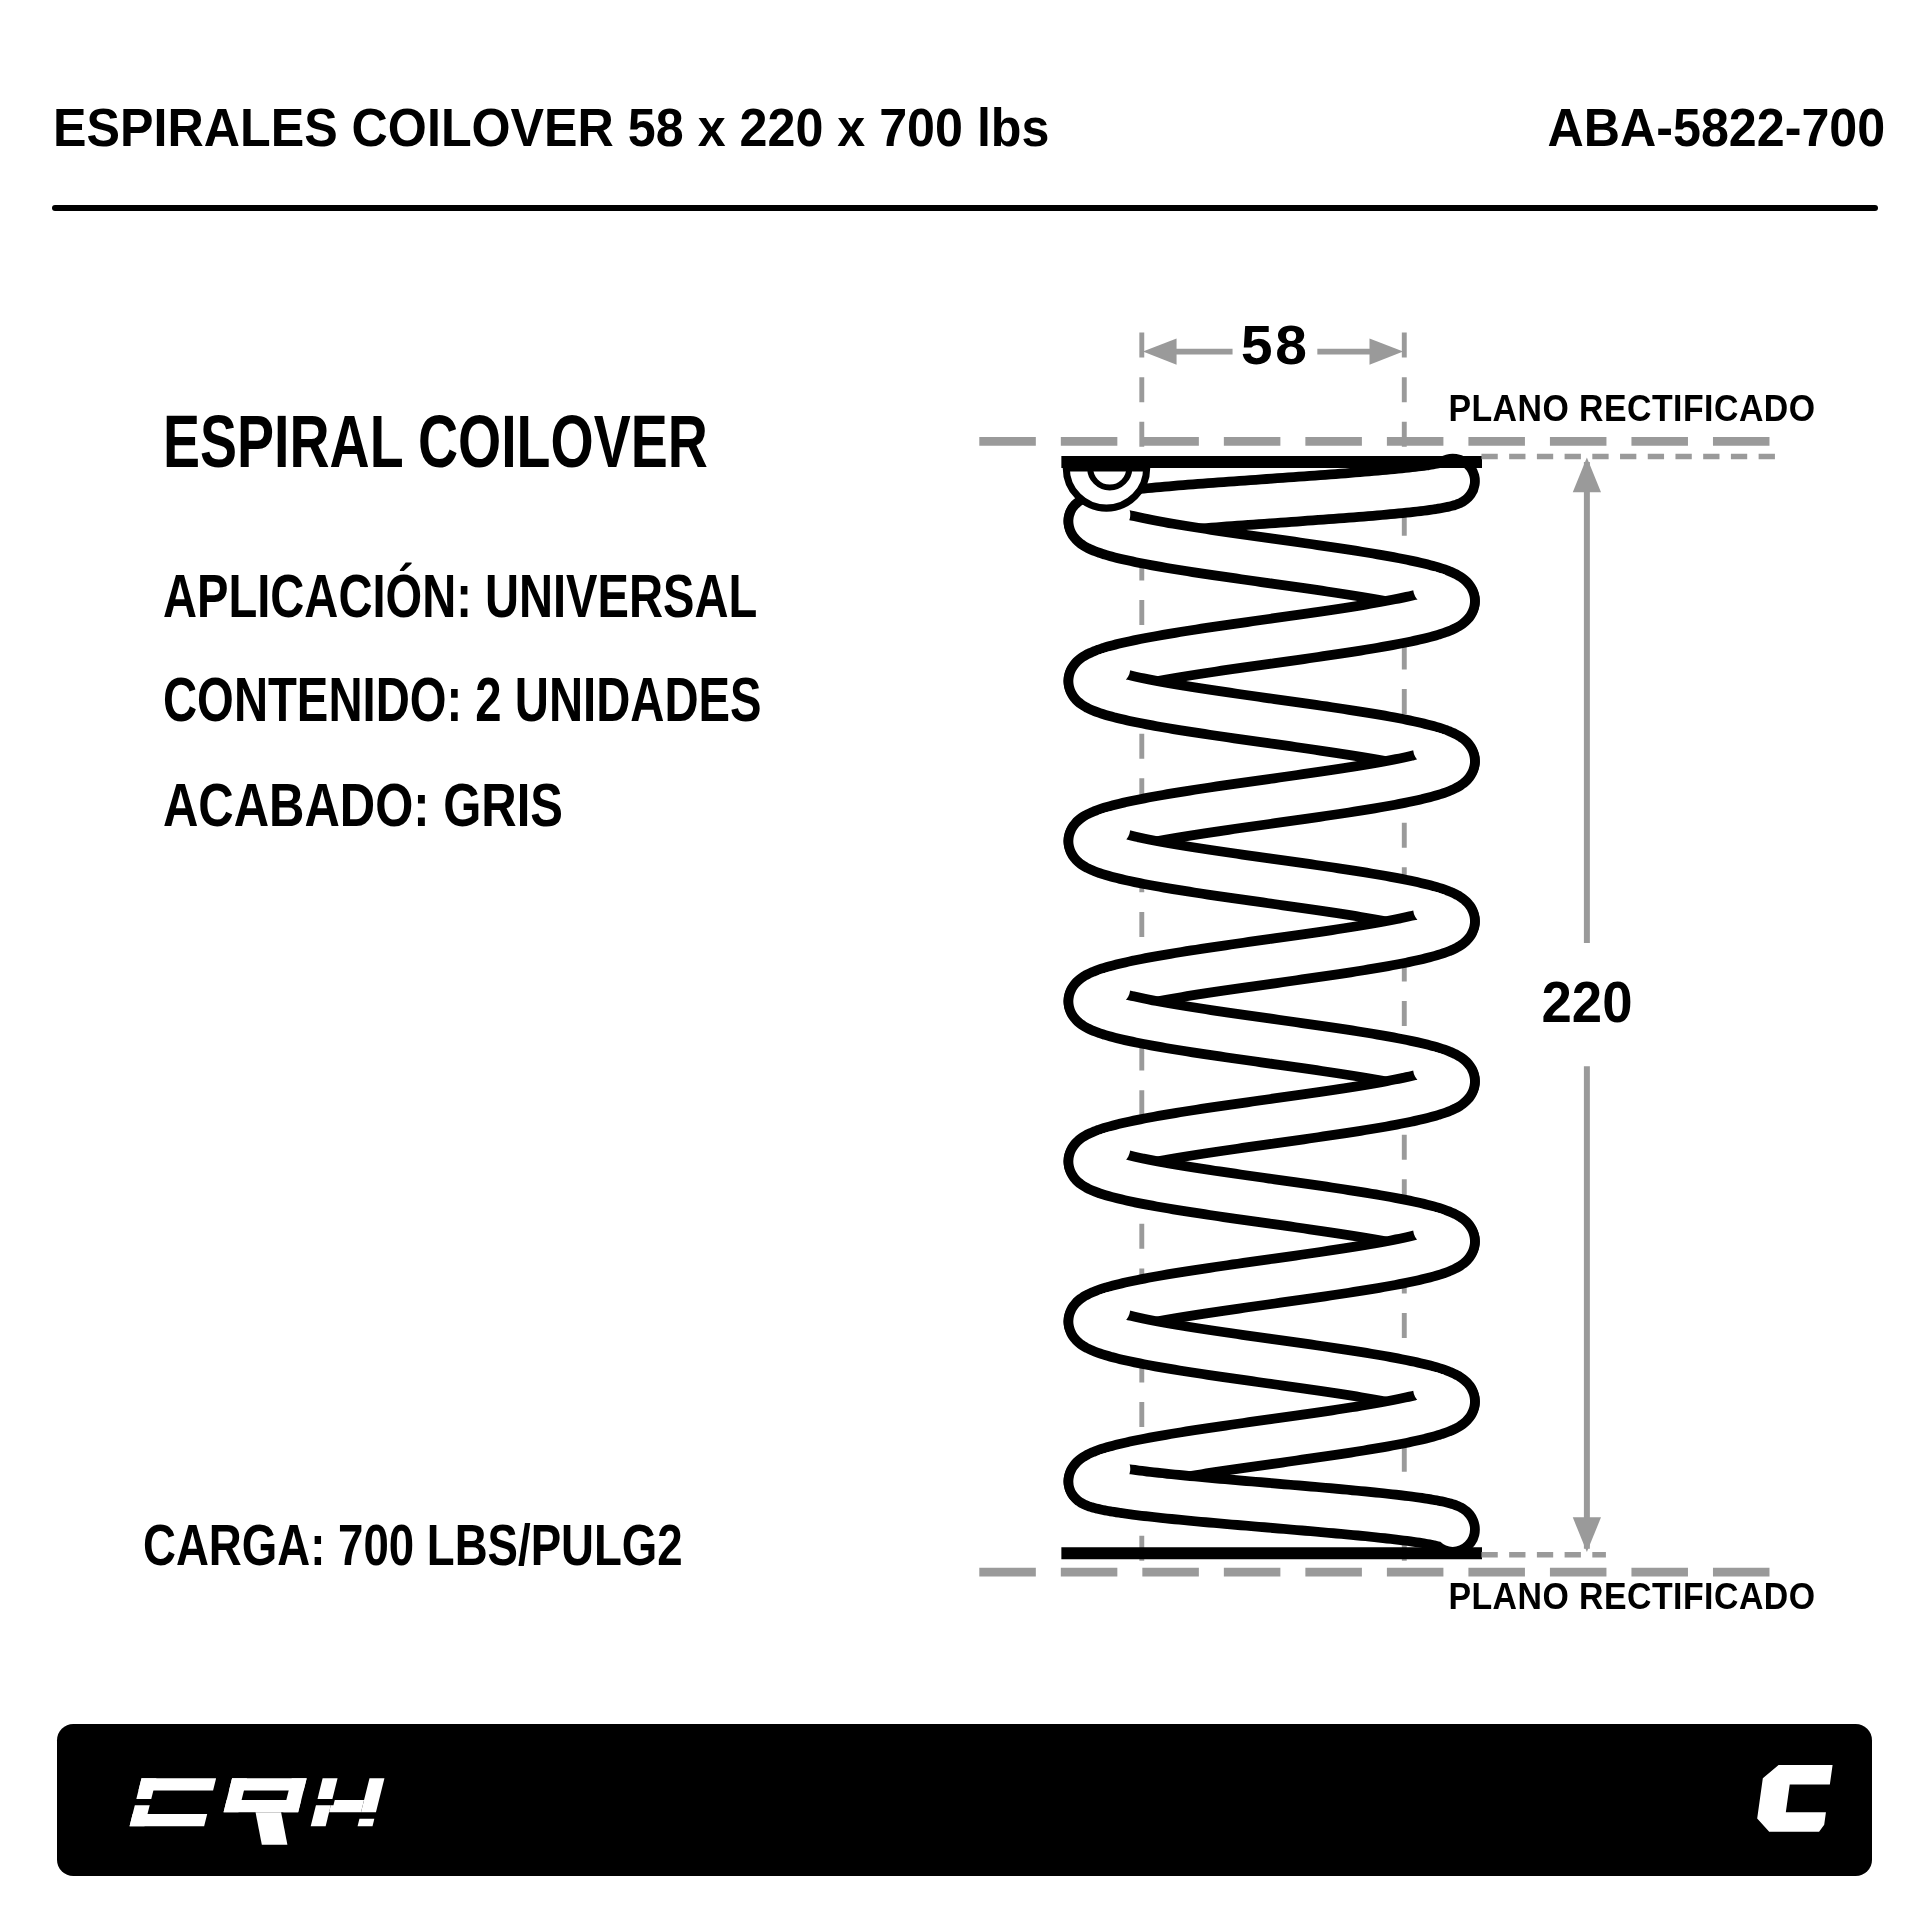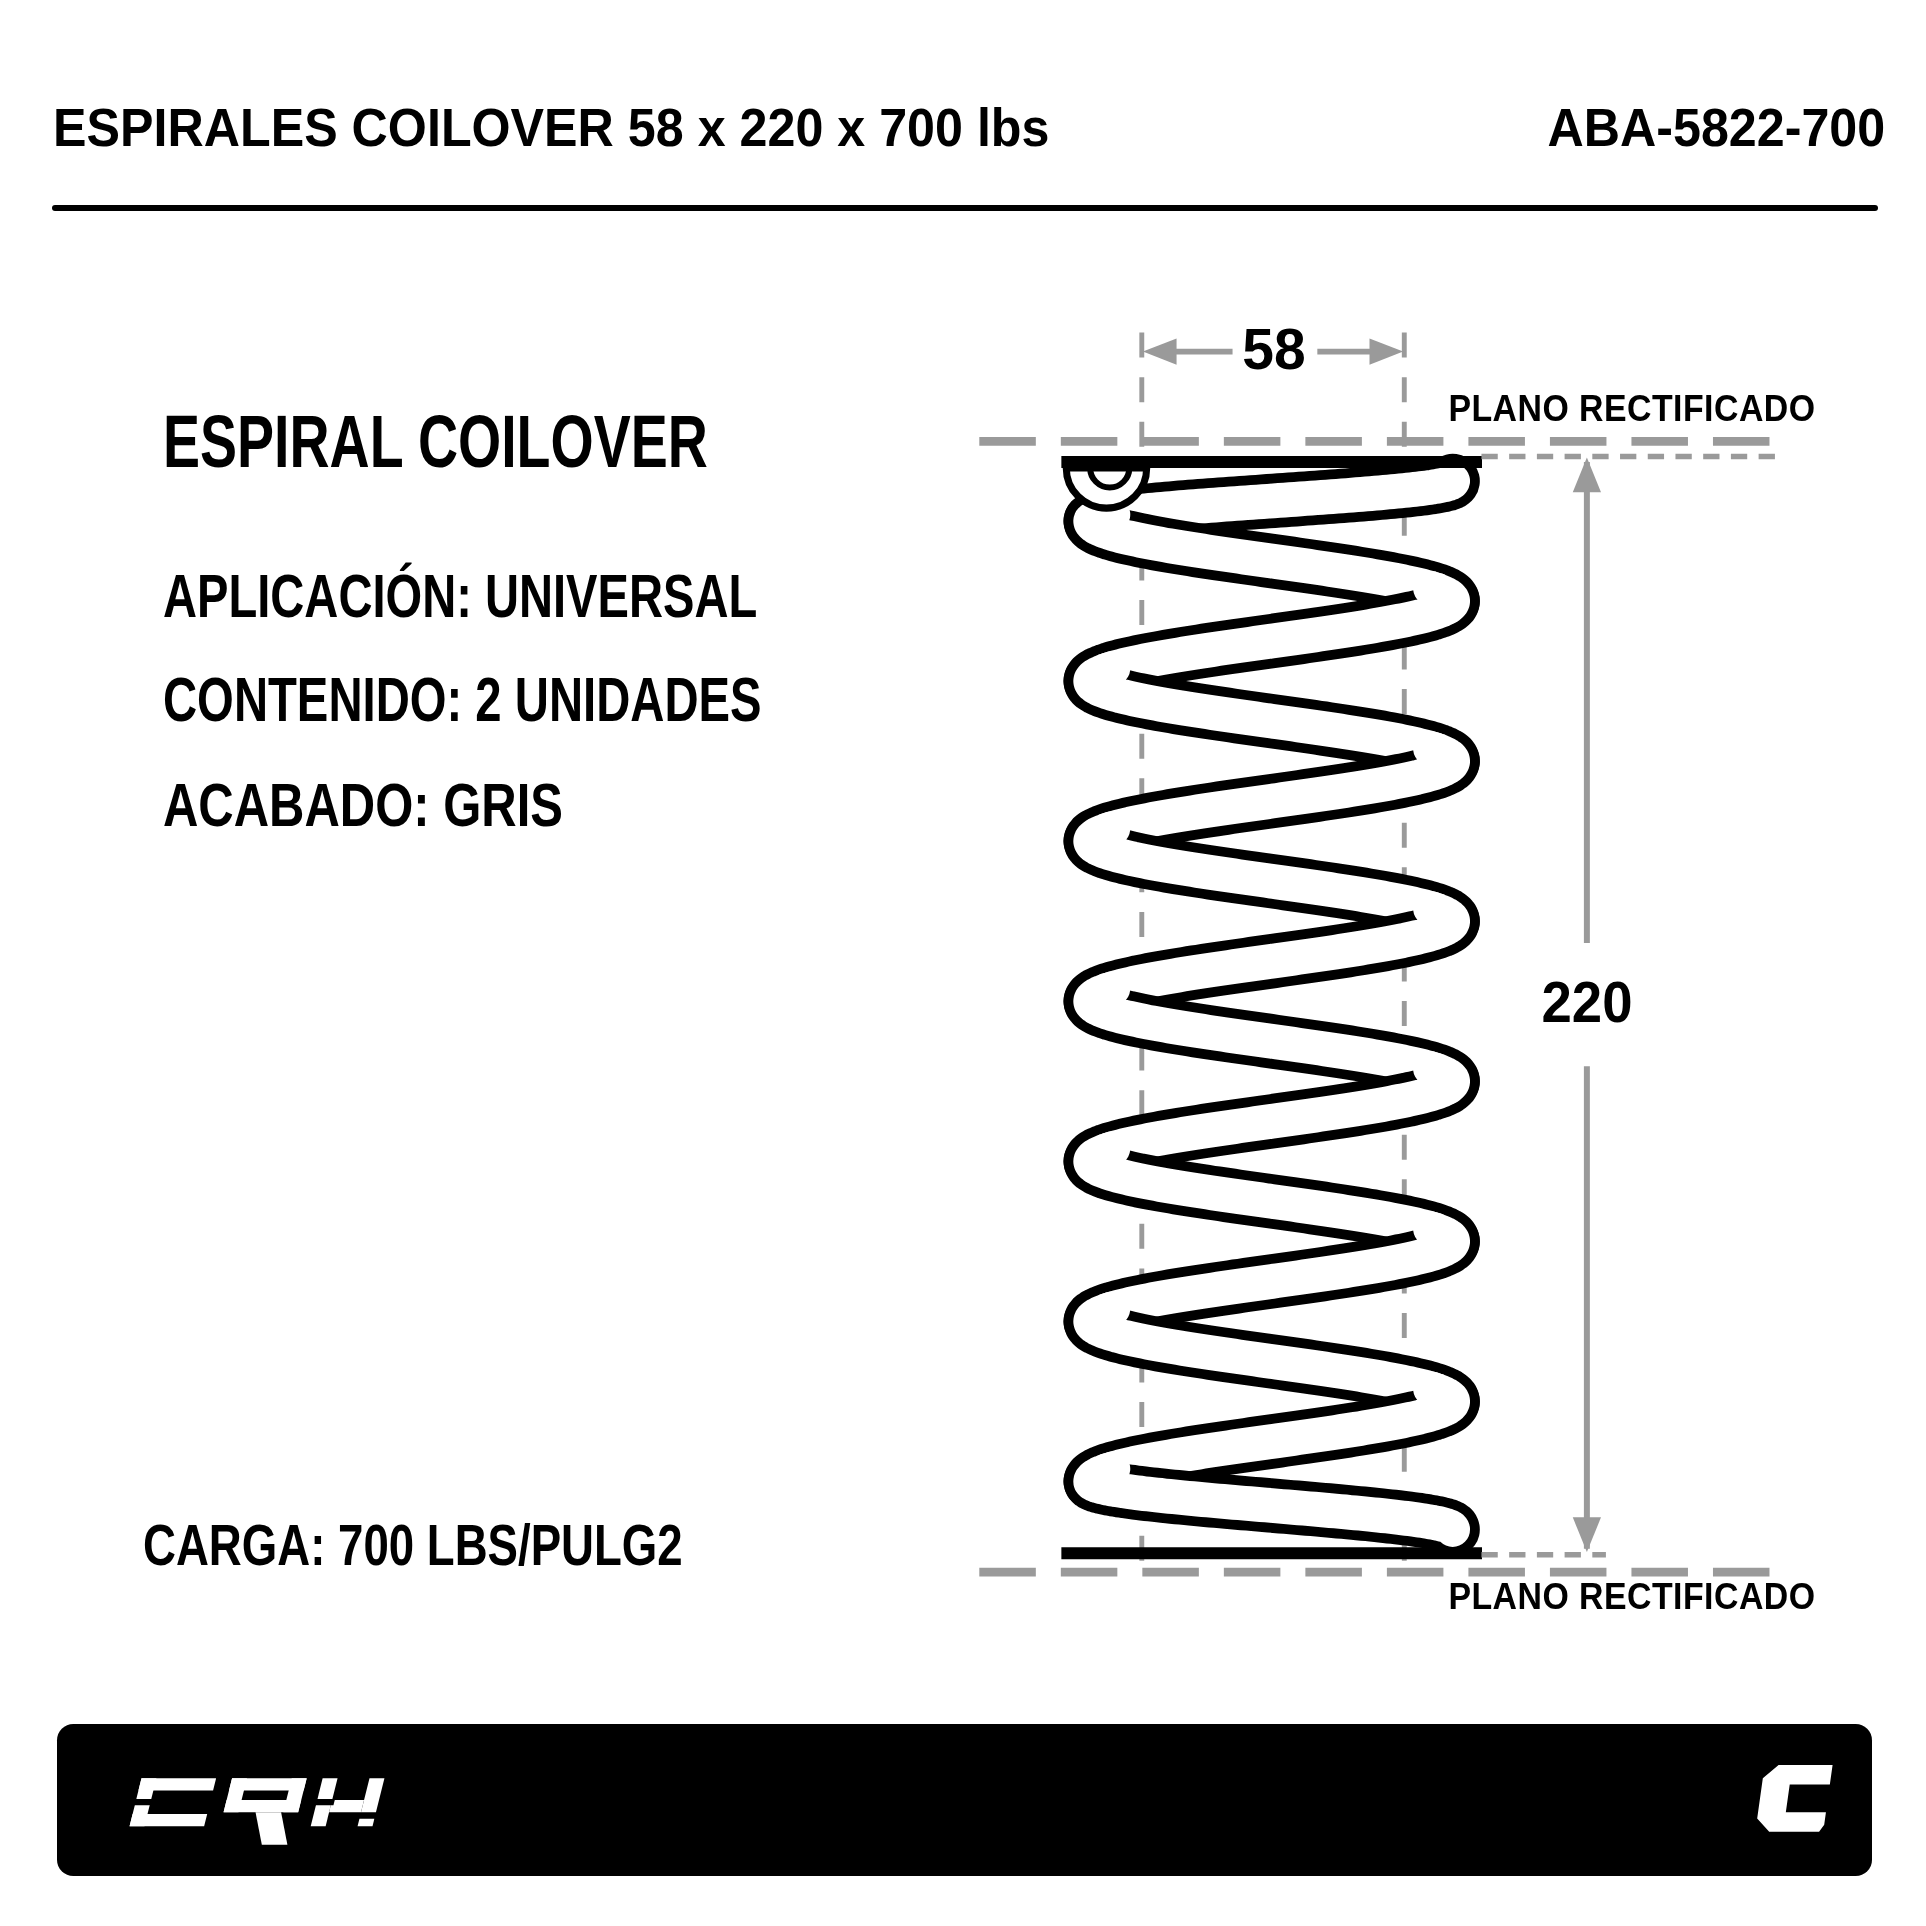--- a/index.html
+++ b/index.html
@@ -11,21 +11,21 @@
   .condC{transform-origin:center top;text-align:center;}
   #page-title        {left:53px;  top:100px; font-size:54px; transform:scaleX(0.93);}
   #part-number       {right:41px; top:100px; font-size:54px; transform:scaleX(0.93);}
   #header-rule       {position:absolute;left:52px;top:205px;width:1826px;height:6px;
                       background:#000;border-radius:3.3px;}
   #product-name      {left:163px; top:405px;  font-size:74px; transform:scaleX(0.75);}
   #spec-application  {left:163px; top:565px; font-size:62px; transform:scaleX(0.76);}
   #spec-content      {left:163px; top:668px; font-size:63px; transform:scaleX(0.75);}
   #spec-finish       {left:163px; top:774px; font-size:62px; transform:scaleX(0.79);}
   #spec-load         {left:143px; top:1517px; font-size:57px; transform:scaleX(0.80);}
-  #label-58          {left:1111px;top:321px;  width:326px; font-size:57px; transform:scaleX(1);}
+  #label-58          {left:1111px;top:321px;  width:326px; font-size:57px; transform:scaleX(1);font-family:Liberation Mono, monospace;}
   #label-220         {left:1424px;top:973px; width:326px; font-size:58px; transform:scaleX(0.94);}
   #plane-top-label   {right:111px;top:391px;  font-size:36px; transform:scaleX(0.94); letter-spacing:0.5px;}
   #plane-bottom-label{right:111px;top:1579px; font-size:36px; transform:scaleX(0.94); letter-spacing:0.5px;}
   #diagram-svg{position:absolute;left:0;top:0;width:1926px;height:1926px;}
   #footer-bar{position:absolute;left:57px;top:1724px;width:1815px;height:152px;
               background:#000;border-radius:16.3px;}
   #crh-logo{position:absolute;left:68px;top:54px;width:293px;height:67px;}
   #c-emblem-logo{position:absolute;right:37px;top:41px;width:83px;height:72px;}
 </style>
 </head>

